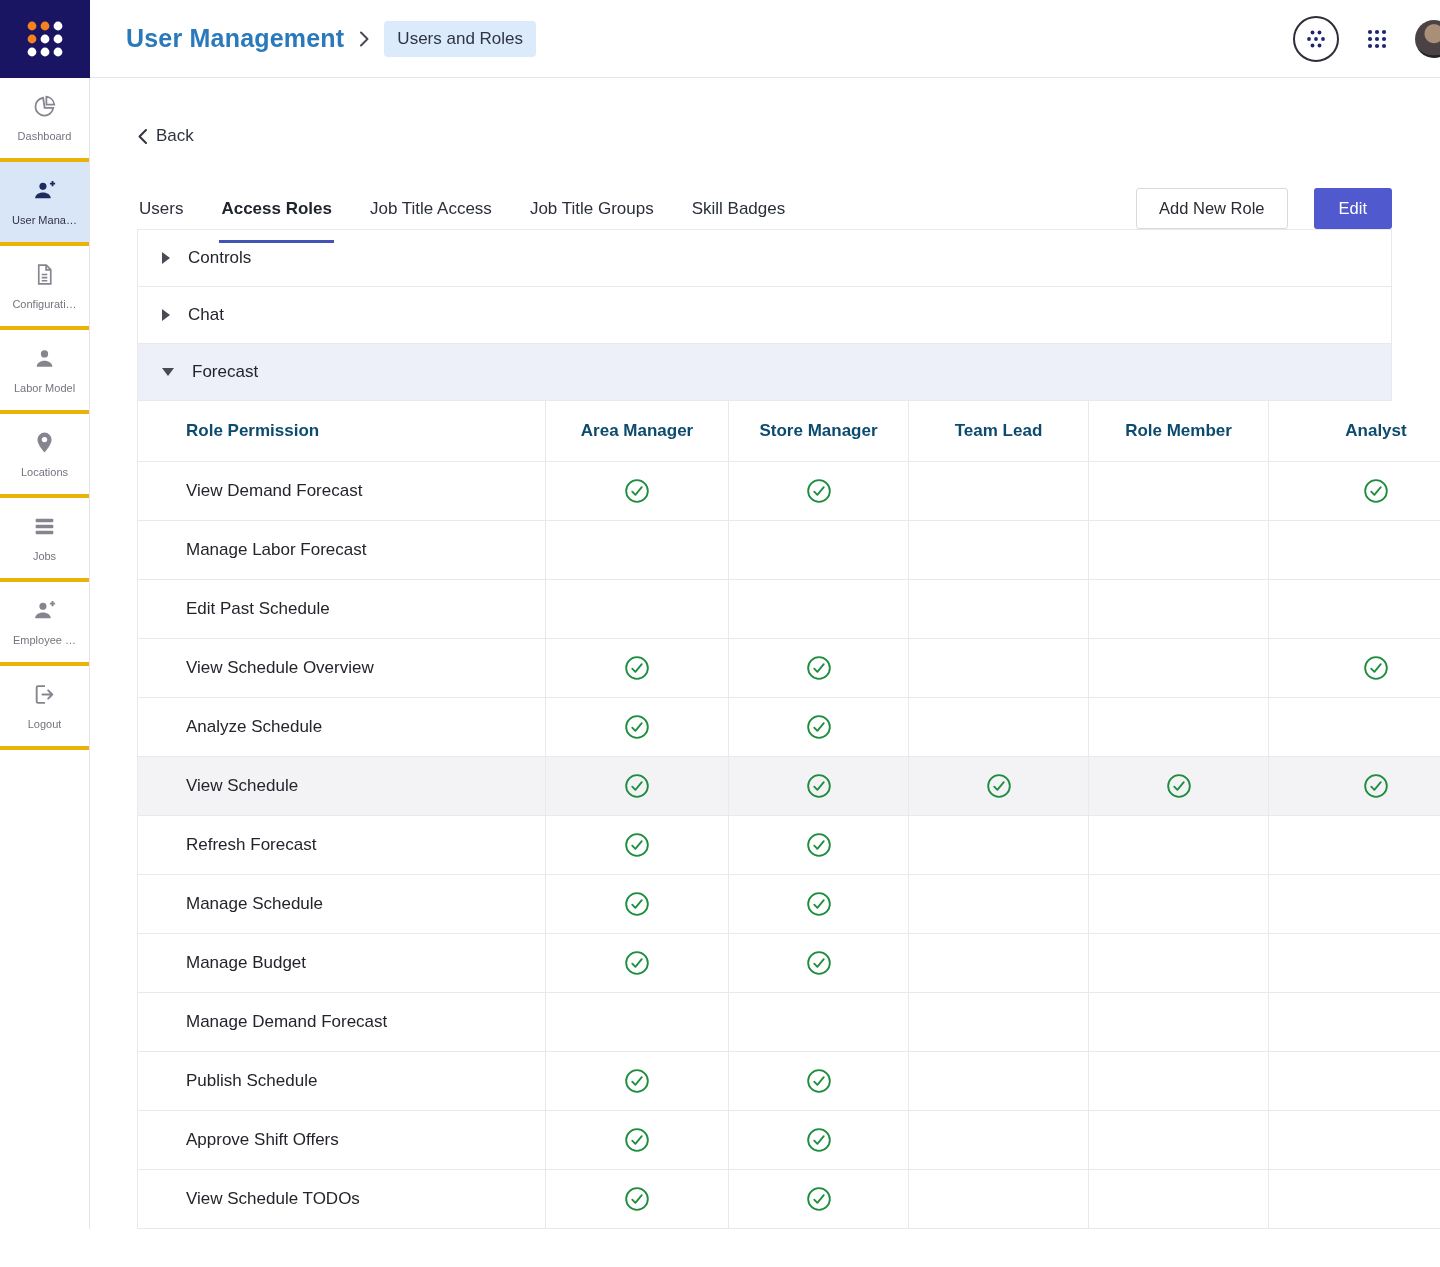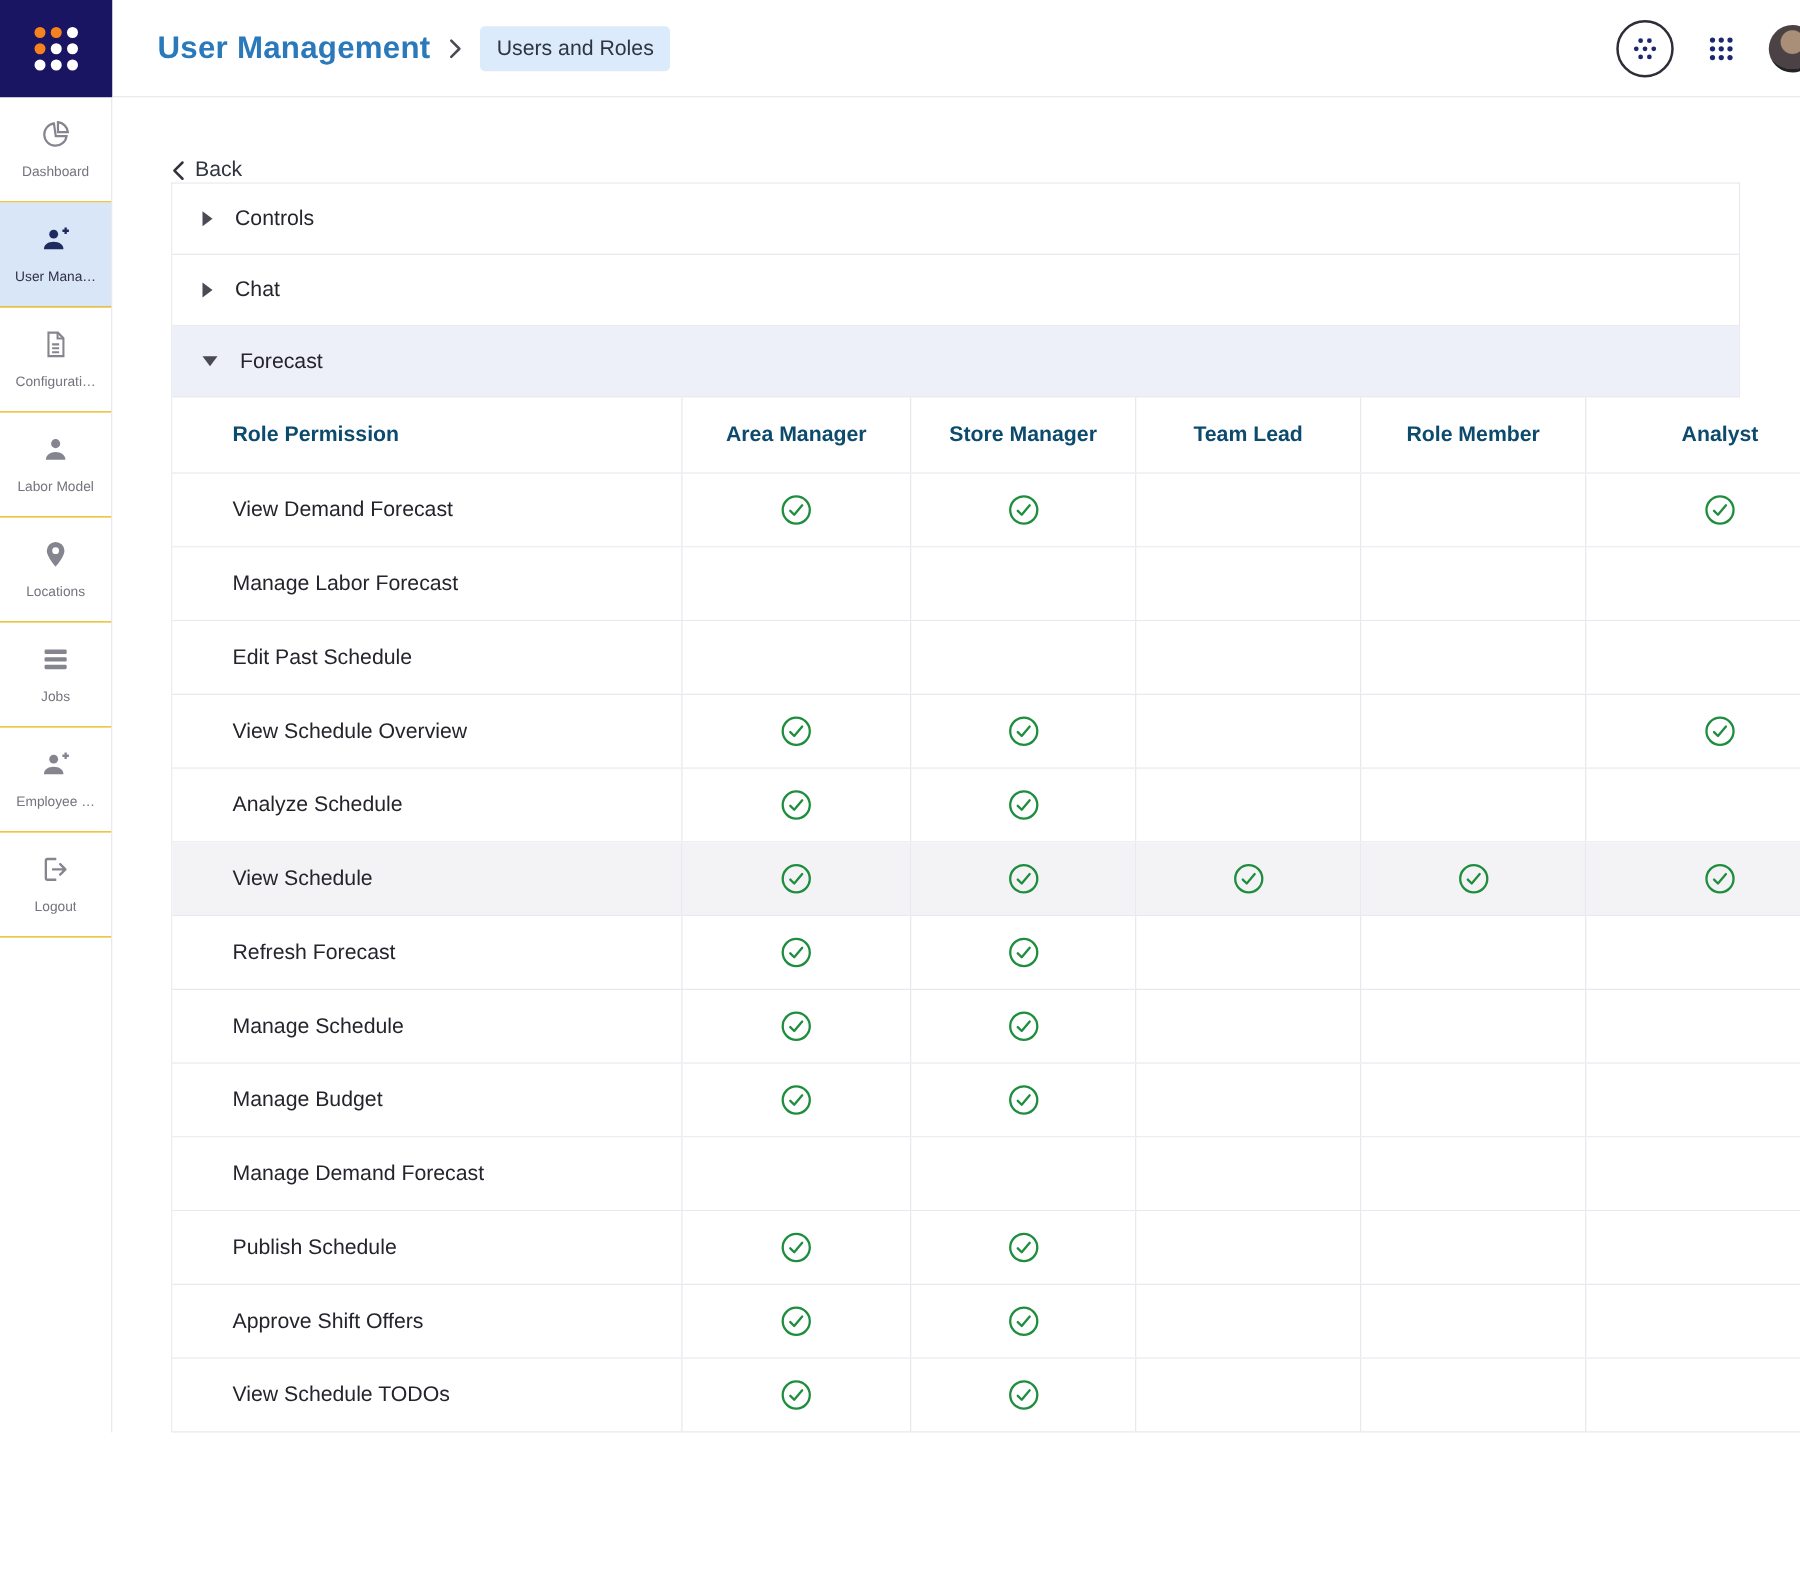--- a/index.html
+++ b/index.html
@@ -17,21 +17,21 @@
   .crumb-pill{background:#dcebfb;border-radius:4px;padding:8px 13px;font-size:17px;color:#2e3440}
   .topbar-right{margin-left:auto;display:flex;align-items:center;gap:24px}
   .circle-btn{width:46px;height:46px;border-radius:50%;border:2px solid #2e2e38;background:#fff;display:flex;align-items:center;justify-content:center;cursor:pointer}
   .grid-btn{border:none;background:transparent;display:flex;align-items:center;justify-content:center;cursor:pointer;padding:4px}
   .avatar{width:38px;height:38px;border-radius:50%;cursor:pointer;overflow:hidden;
     background:radial-gradient(circle at 50% 36%, #a98f78 0 9px, #4a4244 10px 70%, #232327 71%)}
 
   
   .sidebar{border-right:1px solid #e4e4e9;background:#fff}
   .side-item{height:84px;display:flex;flex-direction:column;align-items:center;justify-content:center;gap:7px;
-    border-bottom:1px solid #eab308;color:#85858f;cursor:pointer}
+    border-bottom:4px solid #eab308;color:#85858f;cursor:pointer}
   .side-item svg{width:25px;height:25px}
   .slbl{font-size:11px;color:#74747e;max-width:82px;white-space:nowrap;overflow:hidden;text-overflow:ellipsis}
   .side-item.active{background:#d9e6f8;color:#1d2b5e}
   .side-item.active .slbl{color:#30304a}
 
   
   .main{padding:48px 0 0 47px;background:#fff}
   .back{display:flex;align-items:center;gap:8px;font-size:17px;color:#2e3440;cursor:pointer;width:max-content}
 
   .tabs-row{margin-top:42px;display:flex;align-items:center;width:1255px}
@@ -185,20 +185,33 @@
   <main class="main">
     <div class="back">
       <span style="display:flex">
         <svg width="11" height="17" viewBox="0 0 11 17">
             <path d="M9 2 2.5 8.5 9 15" fill="none" stroke="#33333d" stroke-width="2" stroke-linecap="round" stroke-linejoin="round"></path>
           </svg>
       </span>
       <span>Back</span>
     </div>
 
+    <div class="tabs-row">
+      <div class="tabs" id="tabs">
+          <div class="tab">Users</div>
+          <div class="tab active">Access Roles</div>
+          <div class="tab">Job Title Access</div>
+          <div class="tab">Job Title Groups</div>
+          <div class="tab">Skill Badges</div>
+        </div>
+      <div class="actions">
+        <button class="btn-outline">Add New Role</button>
+        <button class="btn-primary">Edit</button>
+      </div>
+    </div>
 
     <div class="accordion" id="accordion">
         <div class="acc-row">
        <span class="caret right"></span>
        <span>Controls</span>
      </div>
         <div class="acc-row">
        <span class="caret right"></span>
        <span>Chat</span>
      </div>

